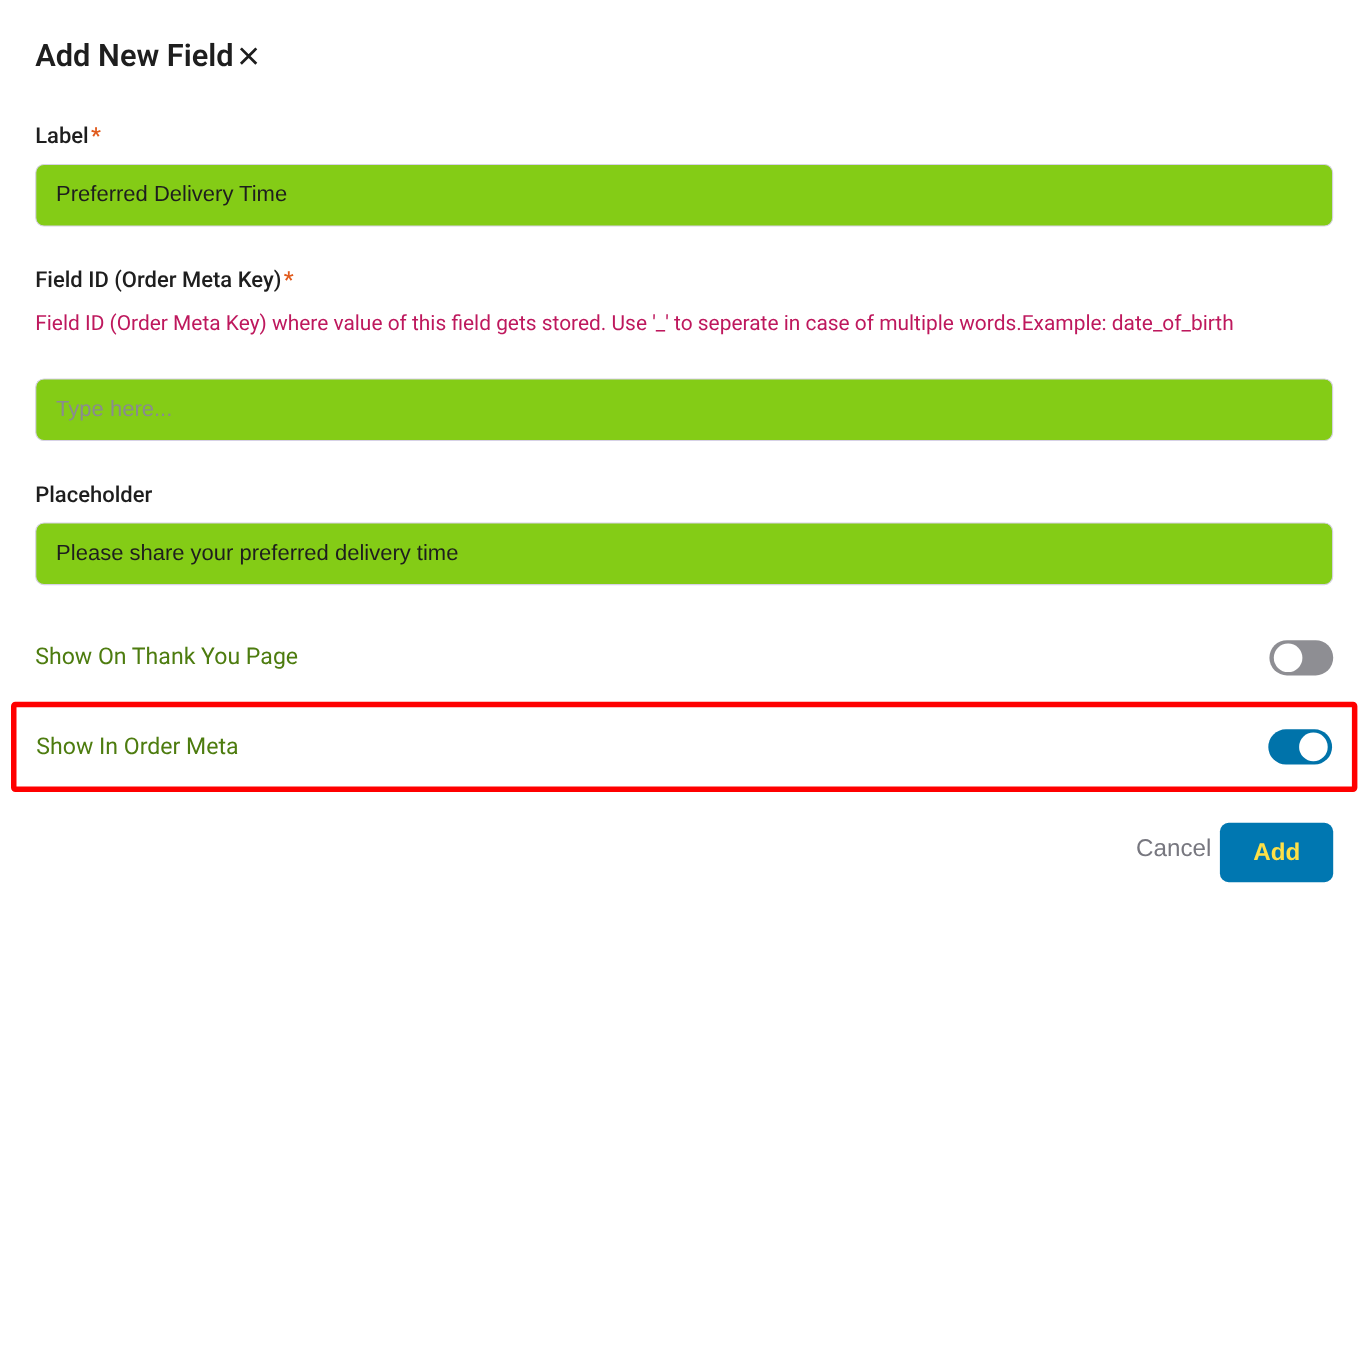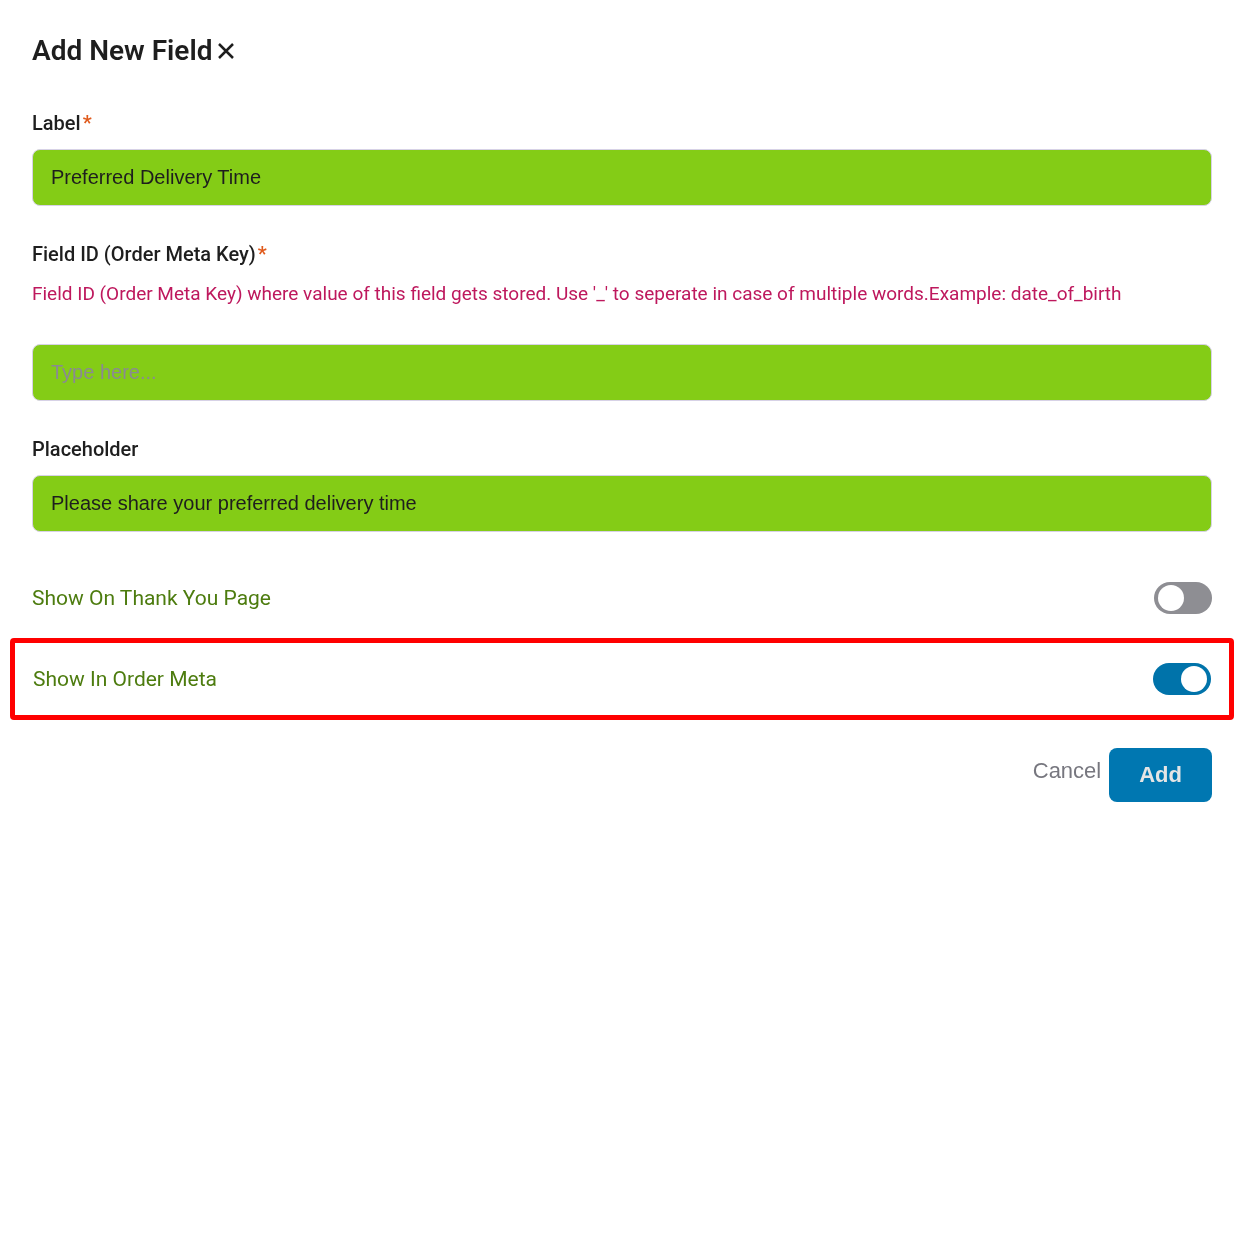--- a/index.html
+++ b/index.html
@@ -105,21 +105,21 @@
     font-size: 22px;
     color: #77777f;
     background: none;
     border: none;
     cursor: pointer;
     padding: 10px 8px;
   }
   .btn-primary {
     font-size: 22px;
     font-weight: 600;
-    color: #e5e5e5;
+    color: #fde047;
     background: #0077b1;
     border: none;
     border-radius: 8px;
     padding: 14px 30px;
     cursor: pointer;
   }
 </style>
 </head>
 <body>
 

